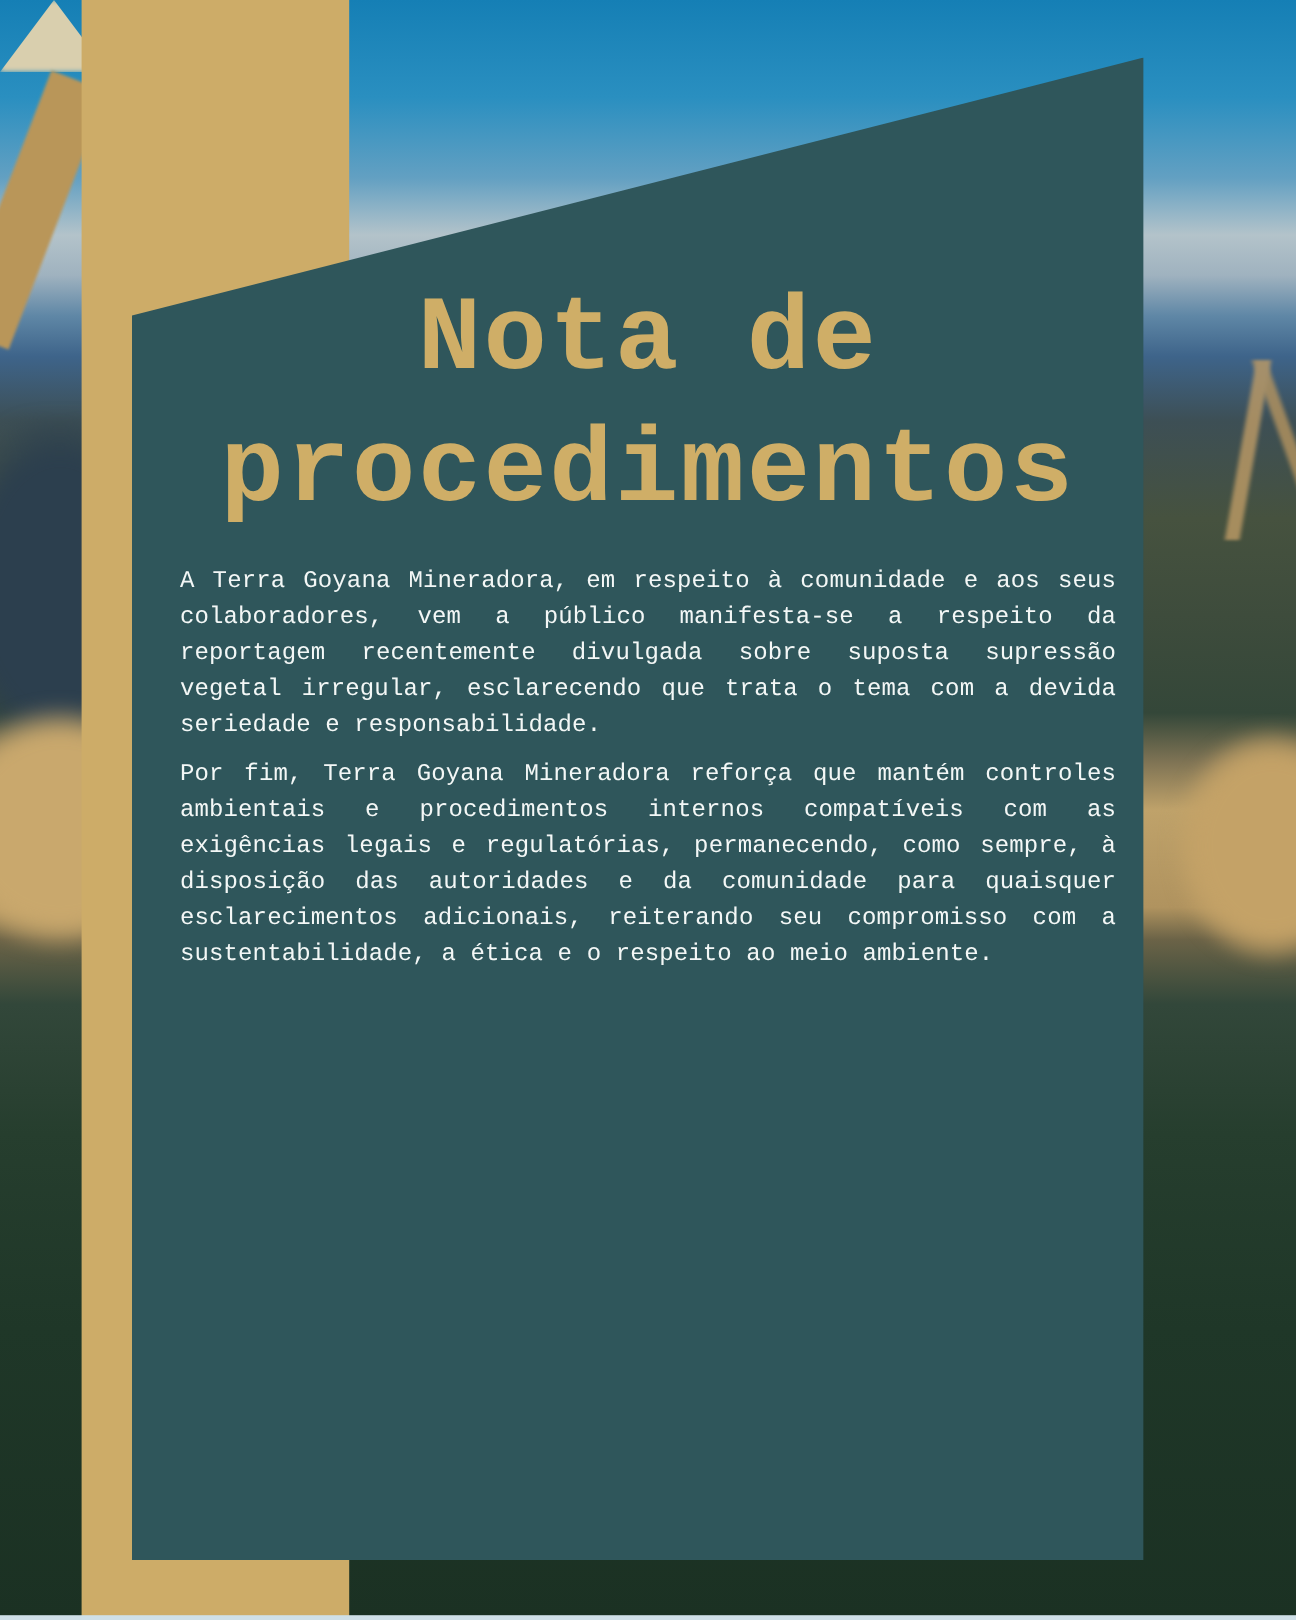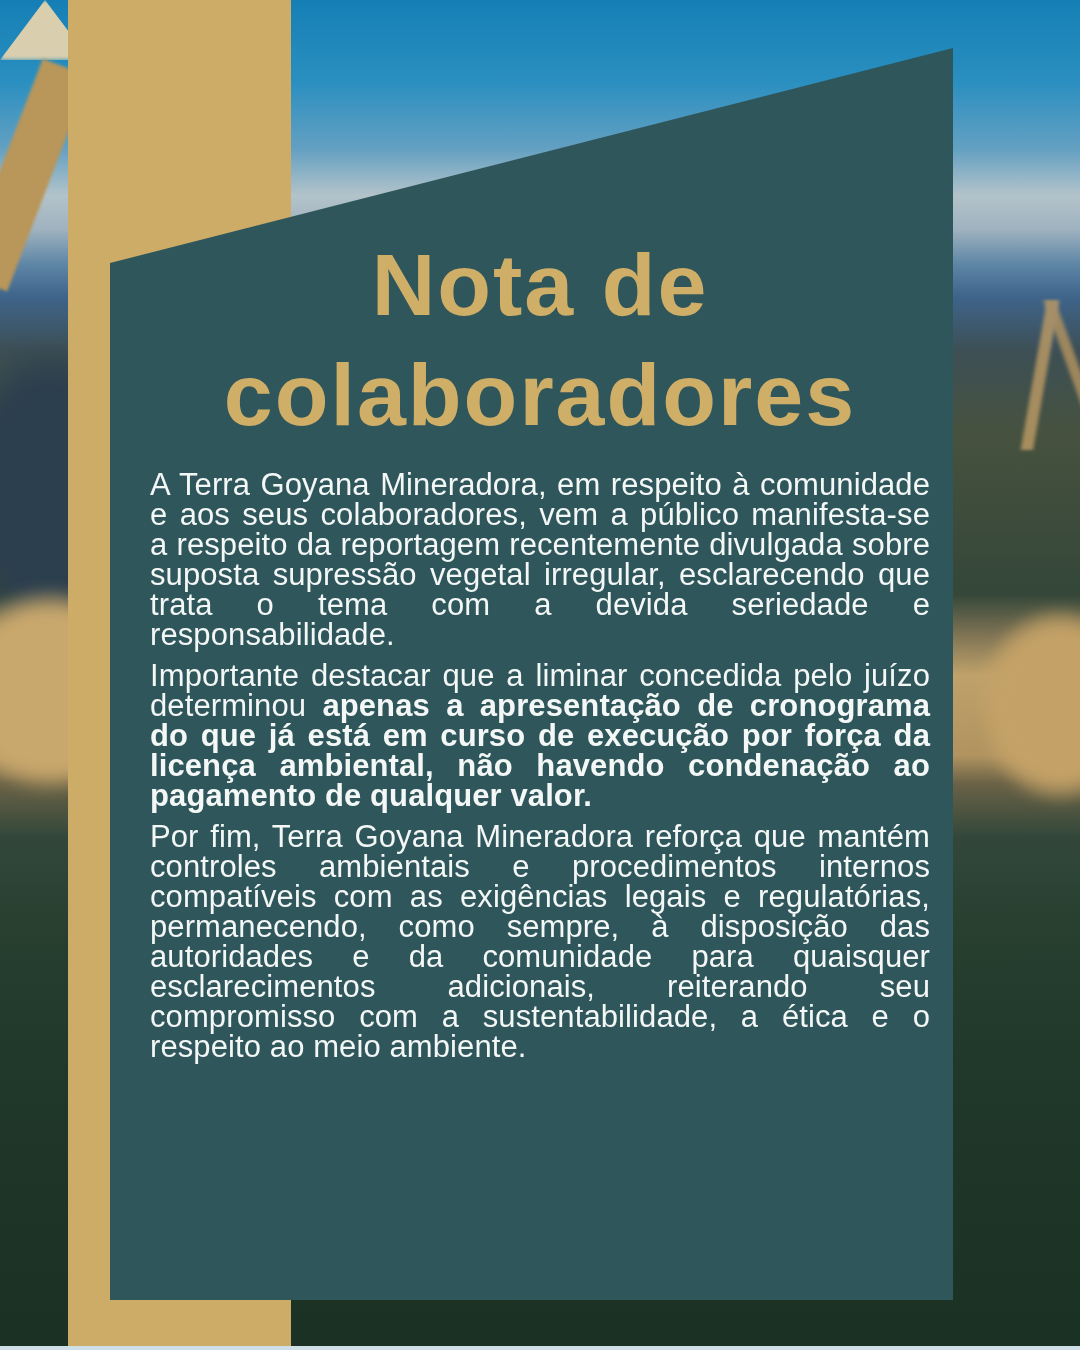--- a/index.html
+++ b/index.html
@@ -1,21 +1,21 @@
 <!DOCTYPE html>
 <html lang="pt" style="--gold: #CDAC68; --teal: #2F565B; --title-gold: #CFAE67; --body-text: #F3F7F6;"><head>
 <meta charset="utf-8">
 <style>
   :root{
     --gold:#CDAC68; --teal:#2F565B; --title-gold:#CFAE67; --body-text:#F3F7F6;
   }
   html,body{margin:0;padding:0;background:#111;}
   .canvas{
     position:relative;width:1080px;height:1350px;overflow:hidden;
-    font-family:Liberation Sans, sans-serif;
+    font-family:Liberation Mono, monospace;
   }
   
   .photo{position:absolute;inset:0;
     background:linear-gradient(180deg,
       #157fb5 0%, #2a8fc0 6%, #63a0c2 11%, #b3c3ca 14.5%,
       #9fb2bf 17%, #5f87a6 19.5%, #3e648a 22%,
       #3d4f55 26%, #46523f 32%, #3e4c3c 38%, #344739 44%,
       #7e7354 47%, #bfa26a 50%, #b0935f 56%, #6b6347 58%,
       #32473a 62%, #263e2e 70%, #1f3728 82%, #1b3123 100%);
   }
@@ -40,21 +40,21 @@
     background:var(--gold,#CDAC68);z-index:2;}
   .teal-panel{position:absolute;inset:0;background:var(--teal,#2F565B);z-index:3;
     clip-path:polygon(110px 263px,953px 48px,953px 1300px,110px 1300px);}
   
   .content{position:absolute;left:150px;top:230px;width:780px;z-index:5;}
   .title{margin:0;text-align:center;color:var(--title-gold,#CFAE67);
     font-size:88px;font-weight:700;line-height:110px;letter-spacing:2px;}
   .title span{display:block;}
   .body-copy{margin-top:20px;}
   .body-copy p{margin:0 0 11px;color:var(--body-text,#F3F7F6);
-    font-size:31px;line-height:30px;letter-spacing:.1px;text-align:justify;}
+    font-size:20px;line-height:30px;letter-spacing:.1px;text-align:justify;}
   .body-copy p:last-child{margin-bottom:16px;}
   .emphasis{font-weight:700;}
 </style>
 </head>
 <body>
 
 <div class="canvas">
 
   <div class="photo">
     <div class="blob dark-left"></div>
@@ -65,22 +65,21 @@
     <div class="road-right"></div>
   </div>
 
   <div class="gold-bar"></div>
   <div class="teal-panel"></div>
   <div class="bottom-line"></div>
 
   <div class="content">
     <h1 class="title">
       <span>Nota de</span>
-      <span>colaboradores</span>
+      <span>procedimentos</span>
     </h1>
     <div class="body-copy">
       <p>A Terra Goyana Mineradora, em respeito à comunidade e aos seus colaboradores, vem a público manifesta-se a respeito da reportagem recentemente divulgada sobre suposta supressão vegetal irregular, esclarecendo que trata o tema com a devida seriedade e responsabilidade.</p>
-      <p><span>Importante destacar que a liminar concedida pelo juízo determinou </span><span class="emphasis">apenas a apresentação de cronograma do que já está em curso de execução por força da licença ambiental, não havendo condenação ao pagamento de qualquer valor.</span></p>
       <p>Por fim, Terra Goyana Mineradora reforça que mantém controles ambientais e procedimentos internos compatíveis com as exigências legais e regulatórias, permanecendo, como sempre, à disposição das autoridades e da comunidade para quaisquer esclarecimentos adicionais, reiterando seu compromisso com a sustentabilidade, a ética e o respeito ao meio ambiente.</p>
     </div>
   </div>
 
 </div>
 
 </body></html>

